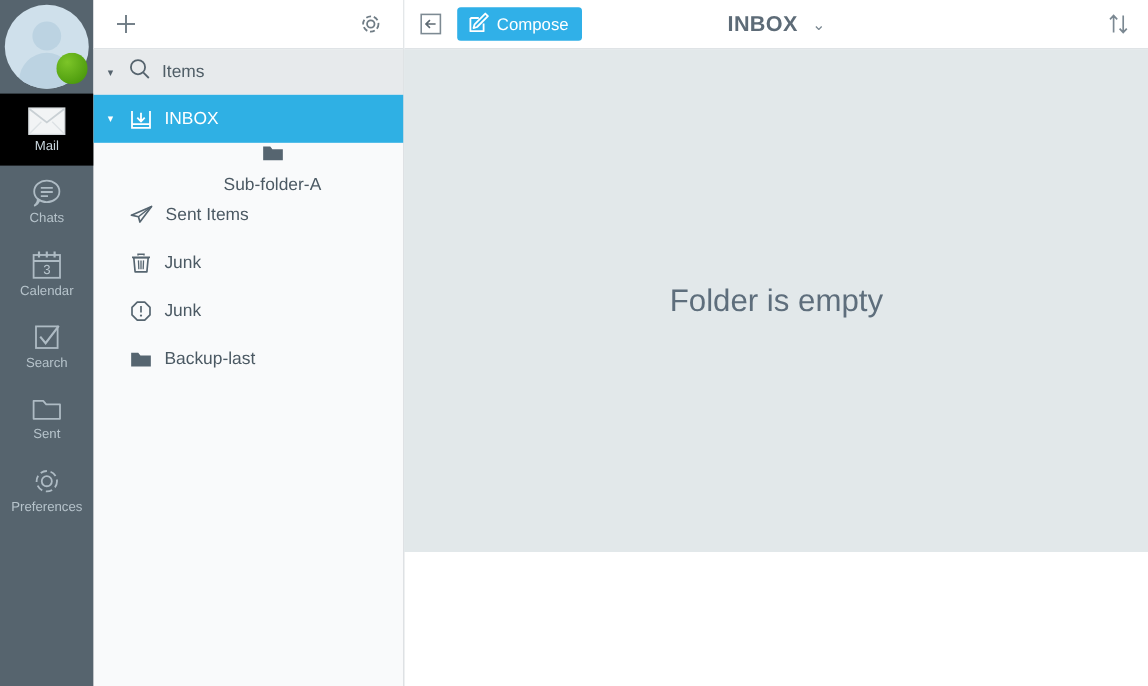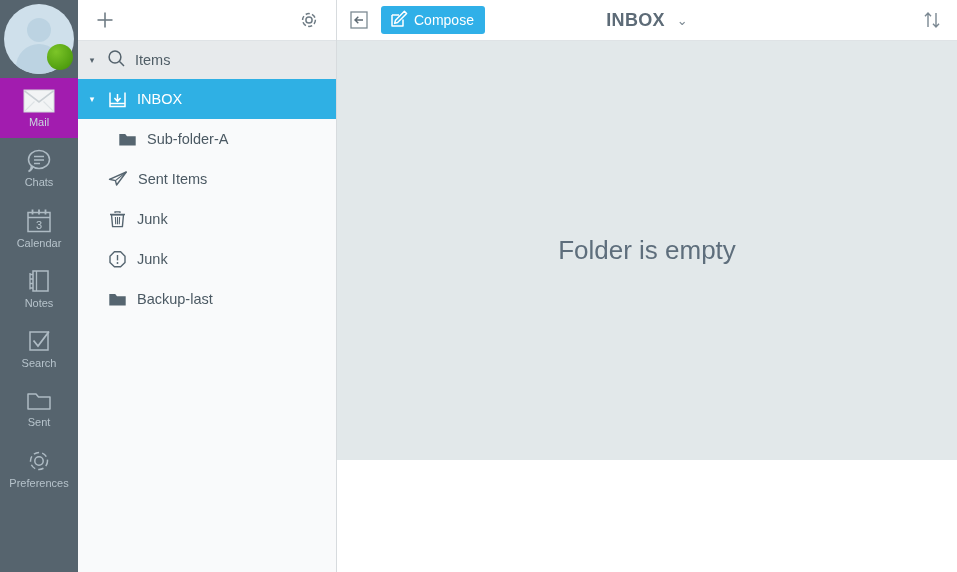--- a/index.html
+++ b/index.html
@@ -48,21 +48,21 @@
     background-image: radial-gradient(circle at 35% 30%, #7cc528, #3f8f06);
   }
   .rail-item {
     height: 60px;
     display: flex; flex-direction: column;
     align-items: center; justify-content: center;
     gap: 3px;
     color: #b9c6ce;
     cursor: pointer;
   }
-  .rail-item.active { background: #a21caf; }
+  .rail-item.active { background: #000000; }
   .rail-item .lbl { font-size: 11px; line-height: 12px; color: #b6c3cb; }
   .rail-item.active .lbl { color: #c9d6de; }
   .rail-item svg { display: block; }
 
   
   .folders {
     width: 259px; flex: 0 0 259px;
     height: 572px;
     background: #f9fafb;
     border-right: 1px solid #d7dbde;
@@ -95,21 +95,21 @@
     display: flex; align-items: center;
     gap: 10px;
     padding-left: 8px;
     font-size: 14.5px; color: #4b5963;
     cursor: pointer;
   }
   .f-item .caret { color: #ffffff; font-size: 9px; width: 12px; text-align: center; }
   .f-item.sel { background: #2fb0e4; color: #ffffff; }
   .f-item.sel .ico { color: #ffffff; }
   .f-item .ico { color: #566570; display: flex; align-items: center; }
-  .f-item.child { padding-left: 40px; }
+  .f-item.child { padding-left: 40px; flex-direction: column; }
   .f-item .spacer { width: 12px; }
 
   
   .mail {
     flex: 1 1 auto; height: 460px;
     display: flex; flex-direction: column;
     background: #e2e8ea;
   }
   .mail-toolbar {
     height: 41px; background: #ffffff;
@@ -209,31 +209,20 @@
           <line x1="3" y1="9.5" x2="25" y2="9.5" stroke="#aebbc4" stroke-width="1.5"></line>
           <line x1="7.5" y1="1.5" x2="7.5" y2="6.5" stroke="#aebbc4" stroke-width="1.8"></line>
           <line x1="14" y1="1.5" x2="14" y2="6.5" stroke="#aebbc4" stroke-width="1.8"></line>
           <line x1="20.5" y1="1.5" x2="20.5" y2="6.5" stroke="#aebbc4" stroke-width="1.8"></line>
           <text x="14" y="20.5" font-family="Liberation Sans, sans-serif" font-size="11" fill="#b9c6ce" text-anchor="middle">3</text>
         </svg>
       </span>
       <span class="lbl">Calendar</span>
     </div>
 
-    <div class="rail-item">
-      <span>
-        <svg width="28" height="26" viewBox="0 0 28 26">
-          <rect x="8" y="3" width="15" height="20" fill="none" stroke="#aebbc4" stroke-width="1.5"></rect>
-          <line x1="11.5" y1="3" x2="11.5" y2="23" stroke="#aebbc4" stroke-width="1.3"></line>
-          <path d="M8 6.5 L5 6.5 M8 11 L5 11 M8 15.5 L5 15.5 M8 20 L5 20" stroke="#aebbc4" stroke-width="1.3" fill="none"></path>
-          <line x1="5" y1="5" x2="5" y2="21.5" stroke="#aebbc4" stroke-width="1.3"></line>
-        </svg>
-      </span>
-      <span class="lbl">Notes</span>
-    </div>
 
     <div class="rail-item">
       <span>
         <svg width="28" height="26" viewBox="0 0 28 26">
           <rect x="5" y="4" width="18" height="18" fill="none" stroke="#aebbc4" stroke-width="1.5"></rect>
           <path d="M8.5 12.5 L13 18 L24 3.5" fill="none" stroke="#aebbc4" stroke-width="1.8"></path>
         </svg>
       </span>
       <span class="lbl">Search</span>
     </div>

